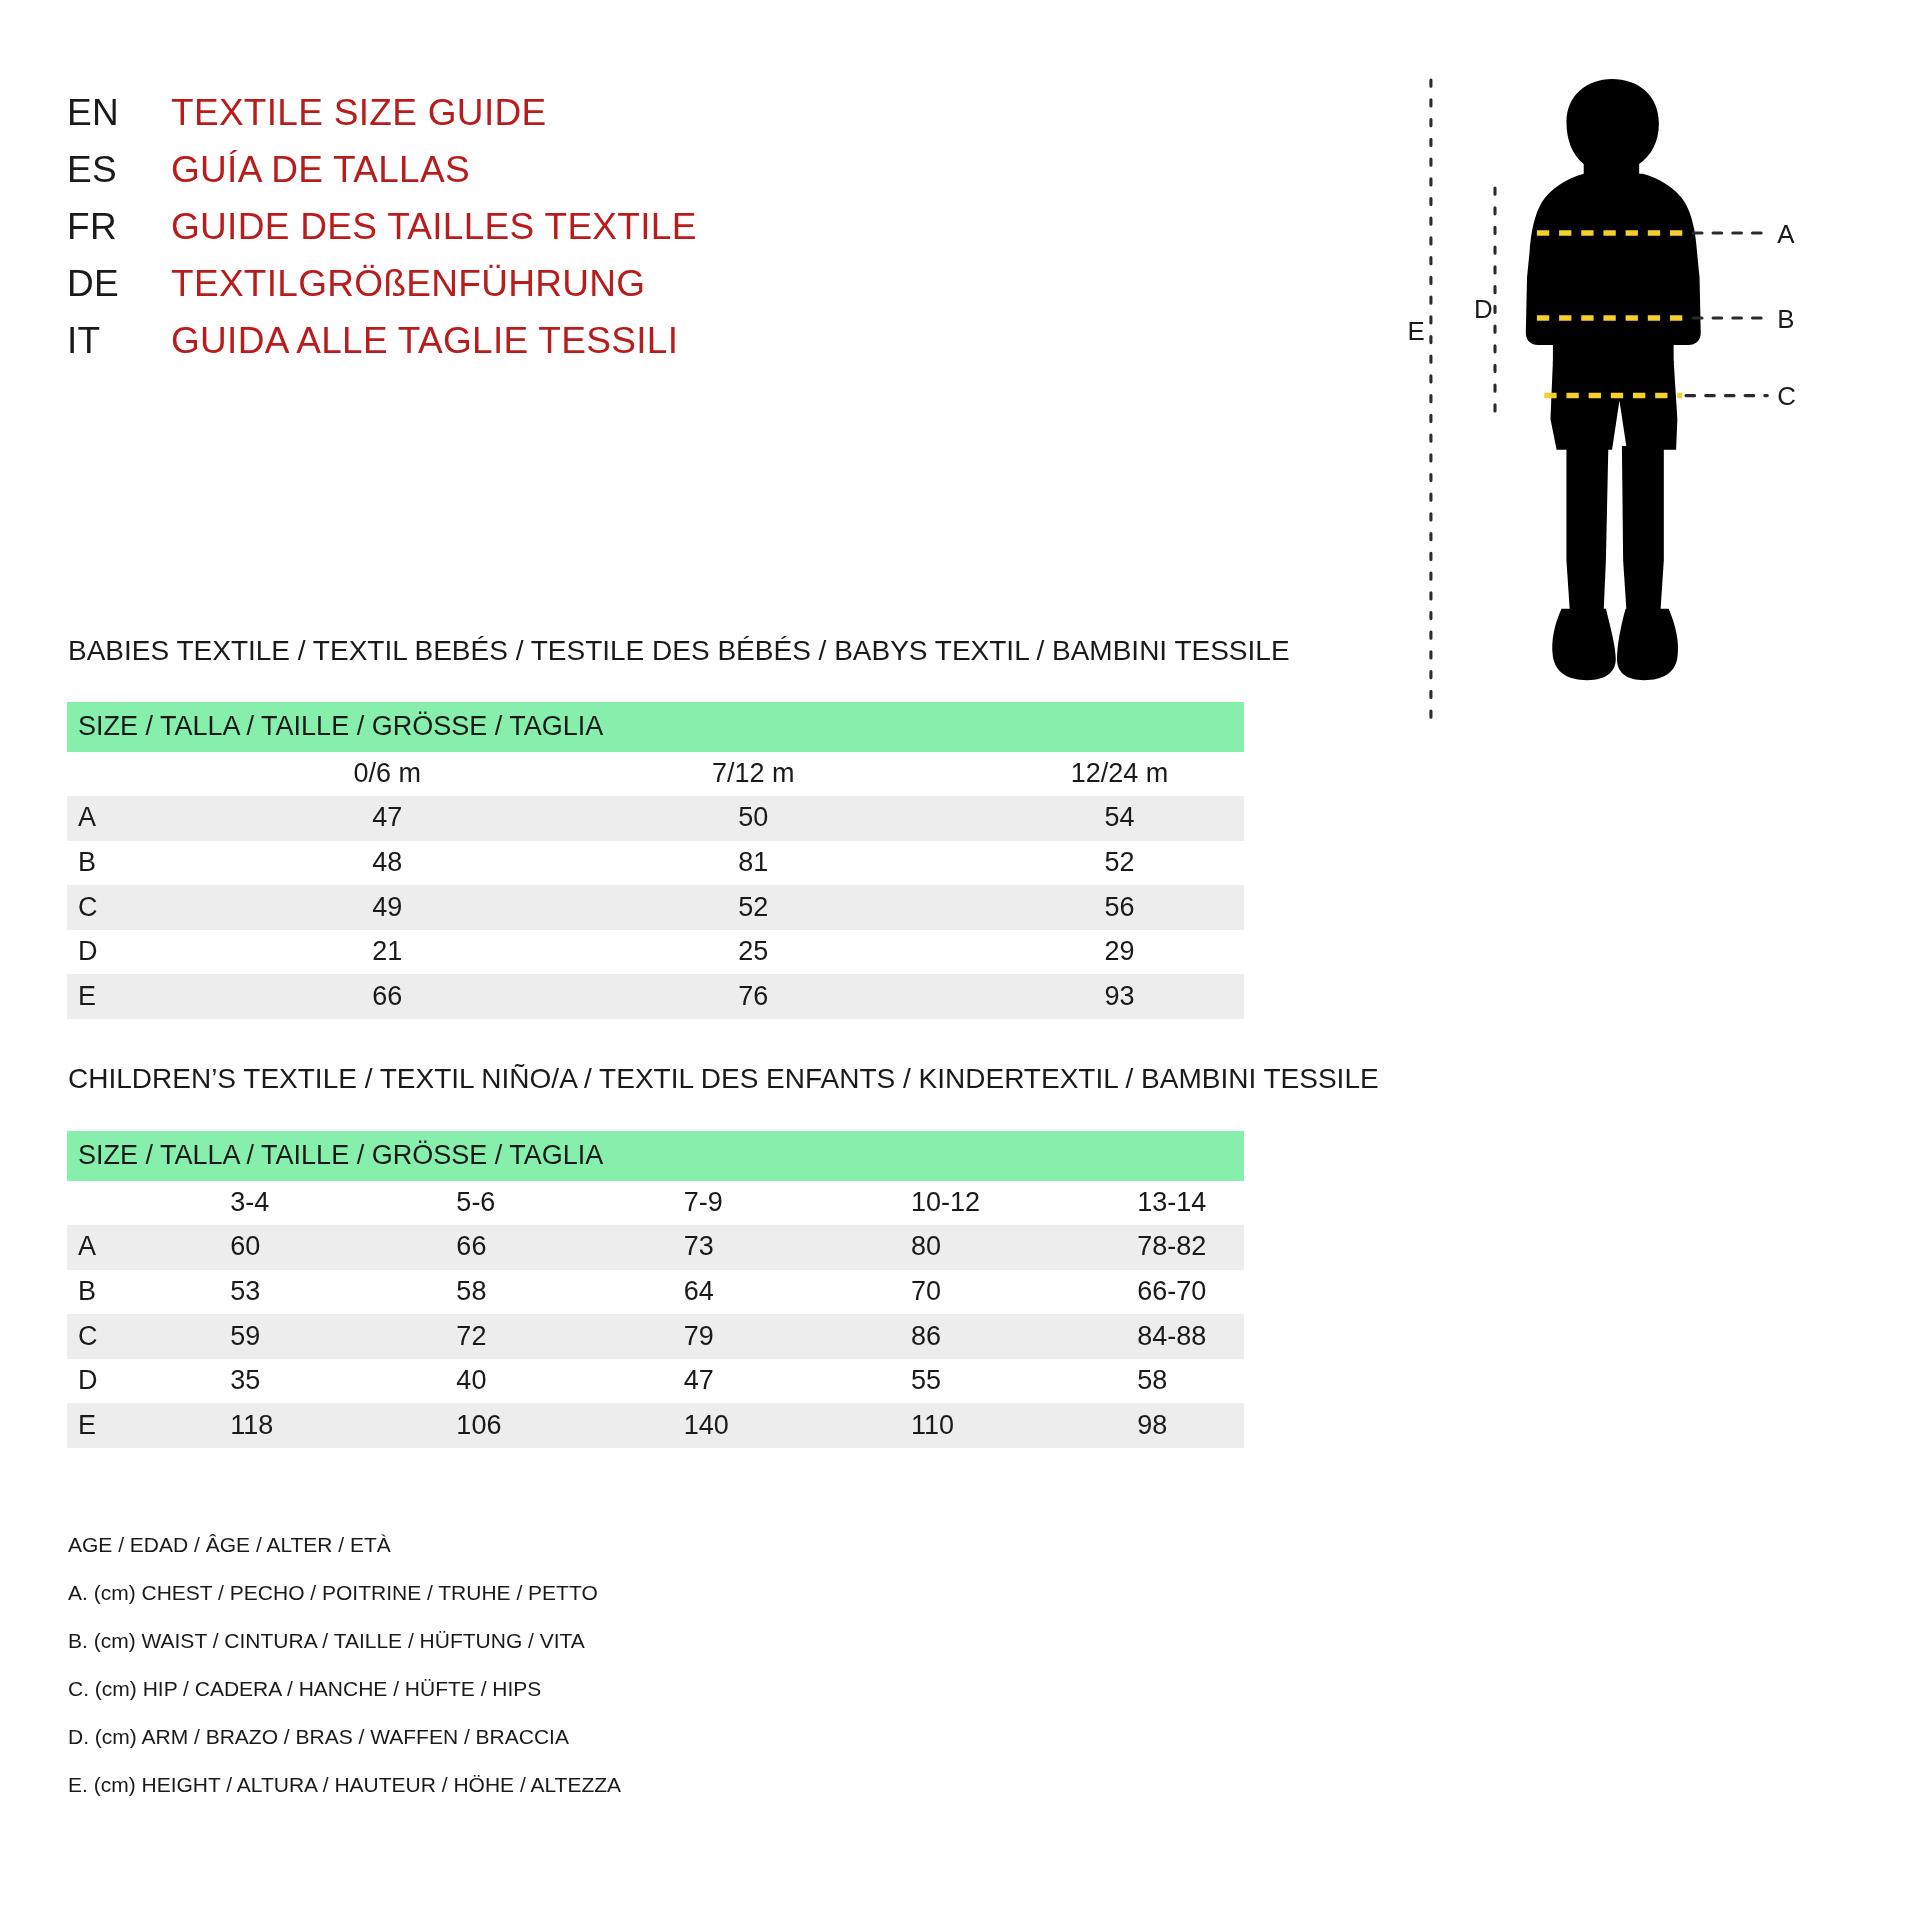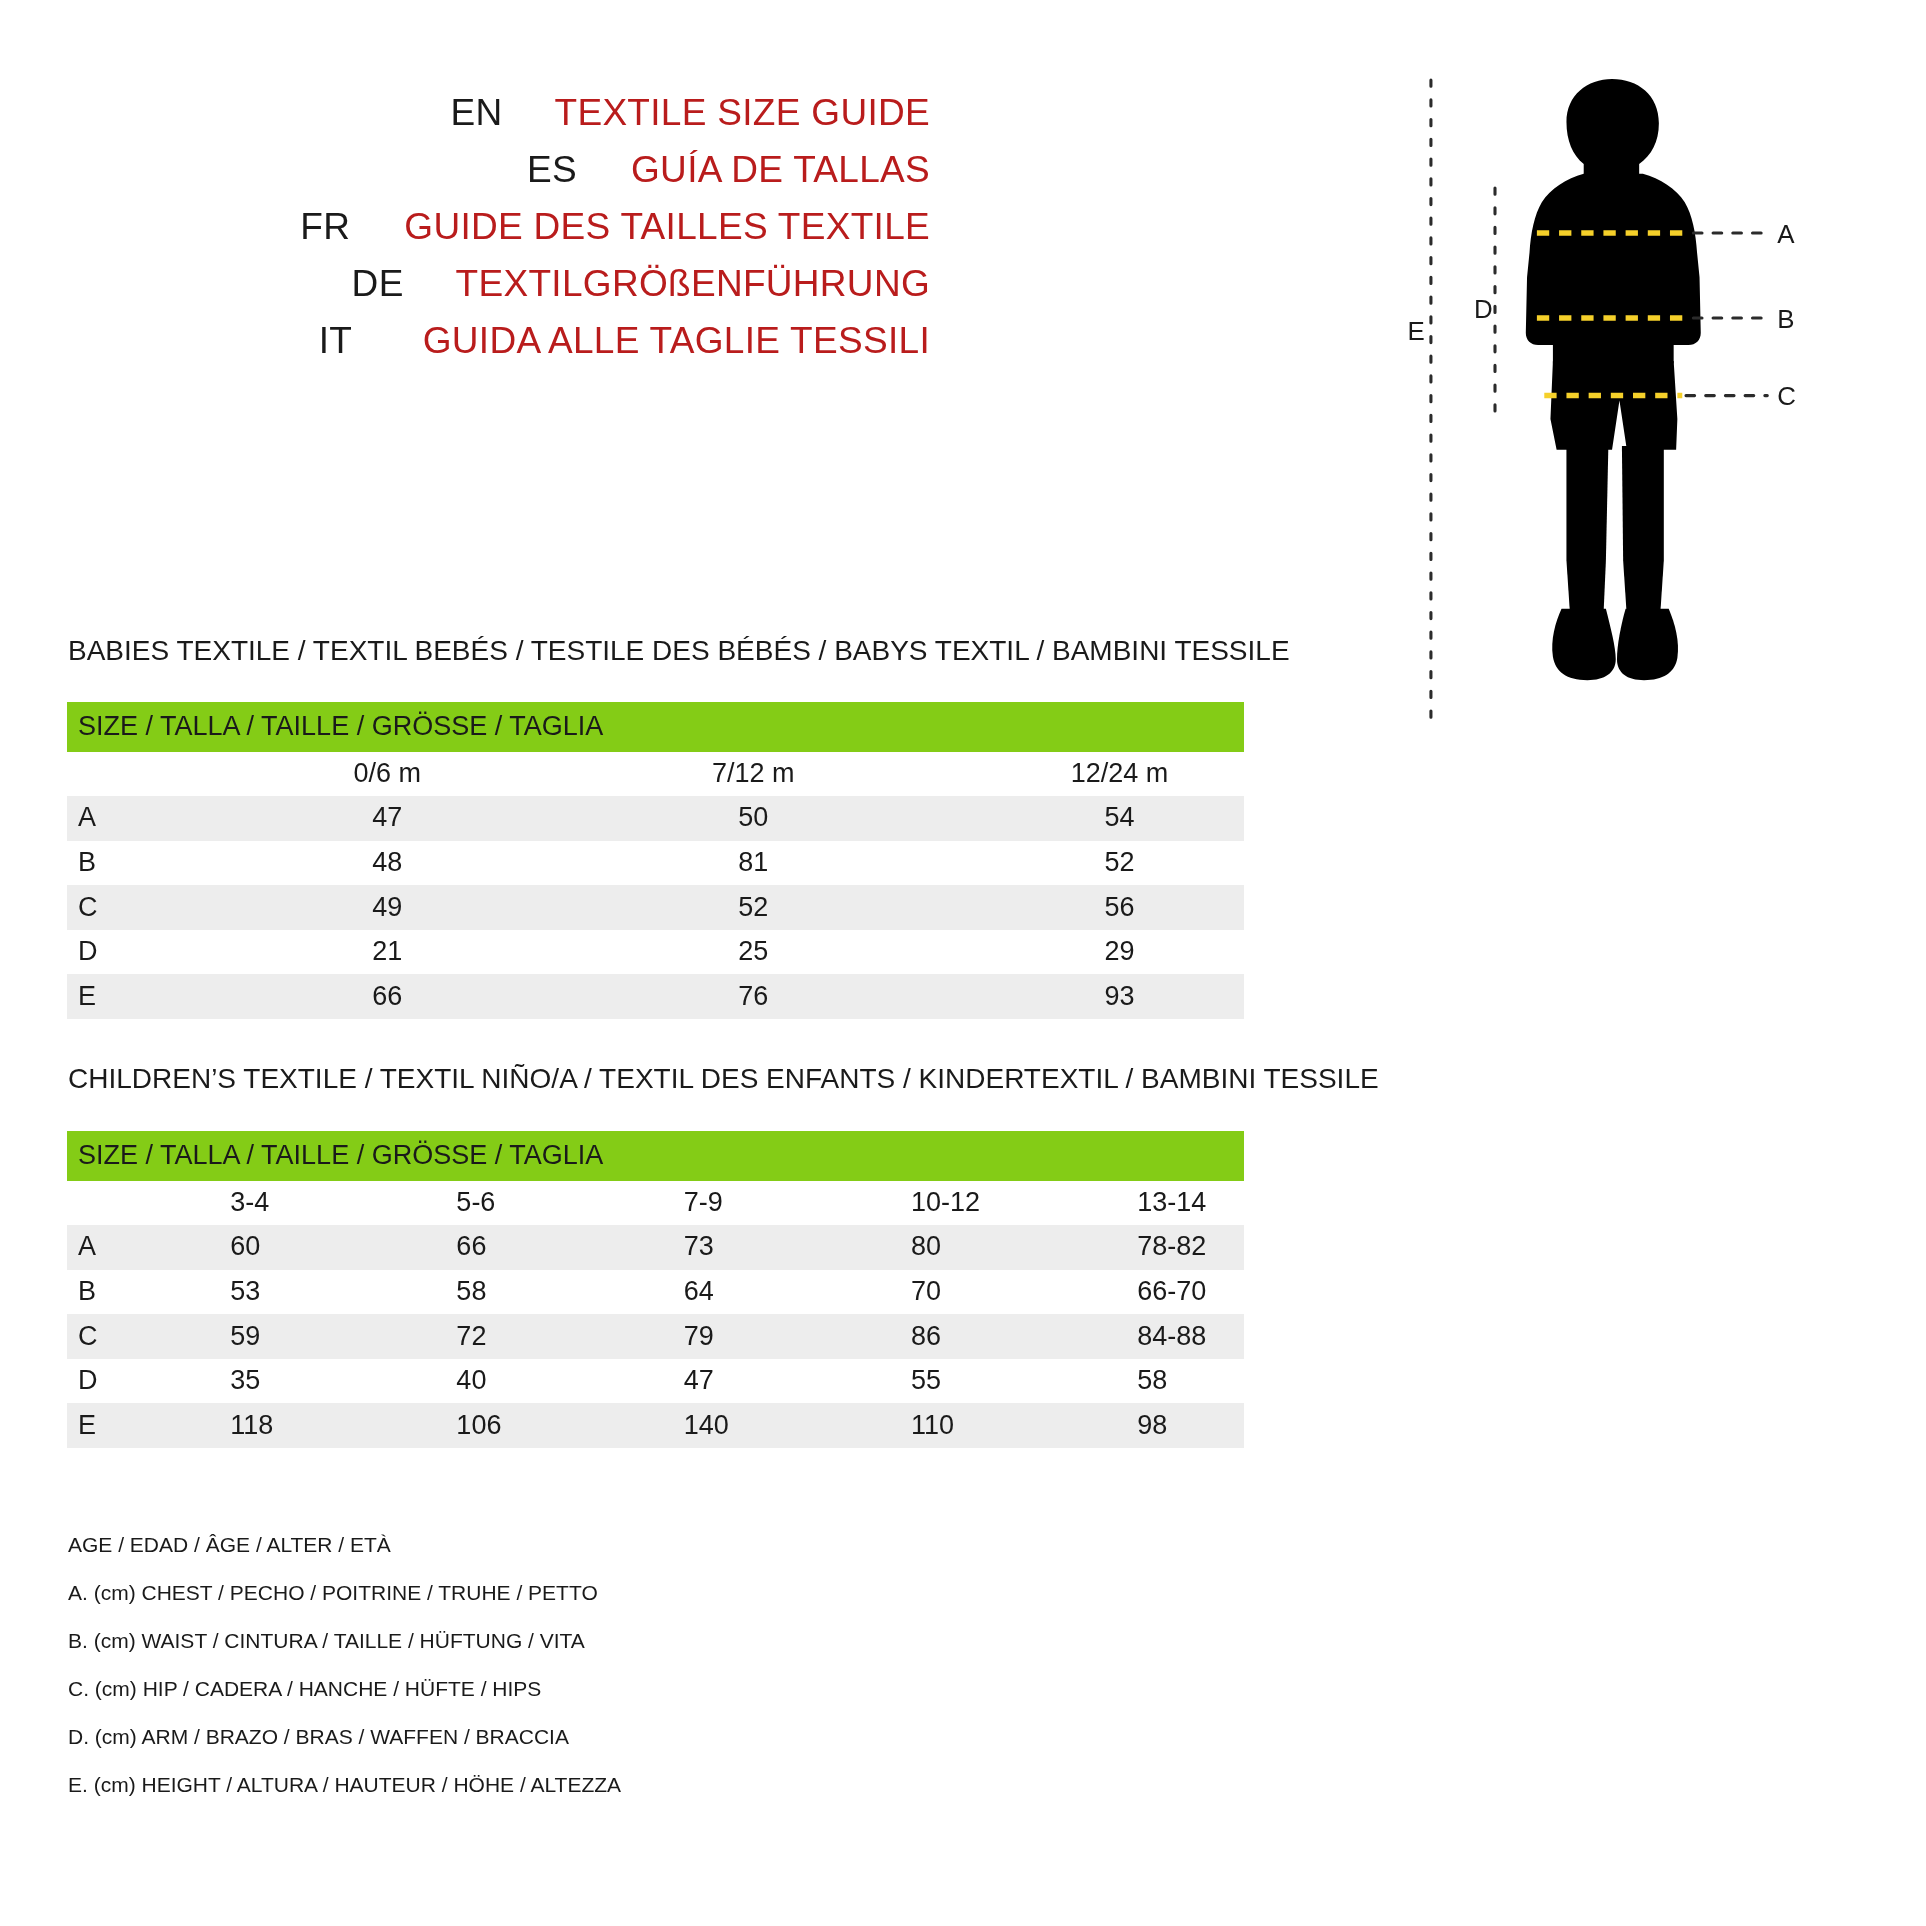--- a/index.html
+++ b/index.html
@@ -26,21 +26,20 @@
   .title-block {
     position: absolute;
     left: 67px;
     top: 92px;
     width: 863px;
   }
   .title-row {
     display: flex;
     align-items: baseline;
     height: 57px;
-    justify-content: flex-end;
   }
   .title-lang {
     width: 104px;
     flex: 0 0 104px;
     font-size: 37px;
     letter-spacing: 0.3px;
     color: #1a1a1a;
   }
   .title-text {
     font-size: 37px;
@@ -73,21 +72,21 @@
   .size-table {
     position: absolute;
     border-collapse: collapse;
     font-size: 27px;
     color: #1a1a1a;
   }
   #babies-table { left: 67px; top: 702px; width: 1177px; }
   #children-table { left: 67px; top: 1131px; width: 1177px; }
 
   .size-table .grey-header td {
-    background: #84cc16;
+    background: #86efac;
     font-size: 27px;
     padding: 8.6px 0 10px 11px;
     white-space: nowrap;
   }
   .size-table td {
     padding: 6.2px 0 7.4px 0;
     vertical-align: middle;
   }
   .size-table .row-alt td { background: #ededed; }
   .size-table .row-plain td { background: #ffffff; }

